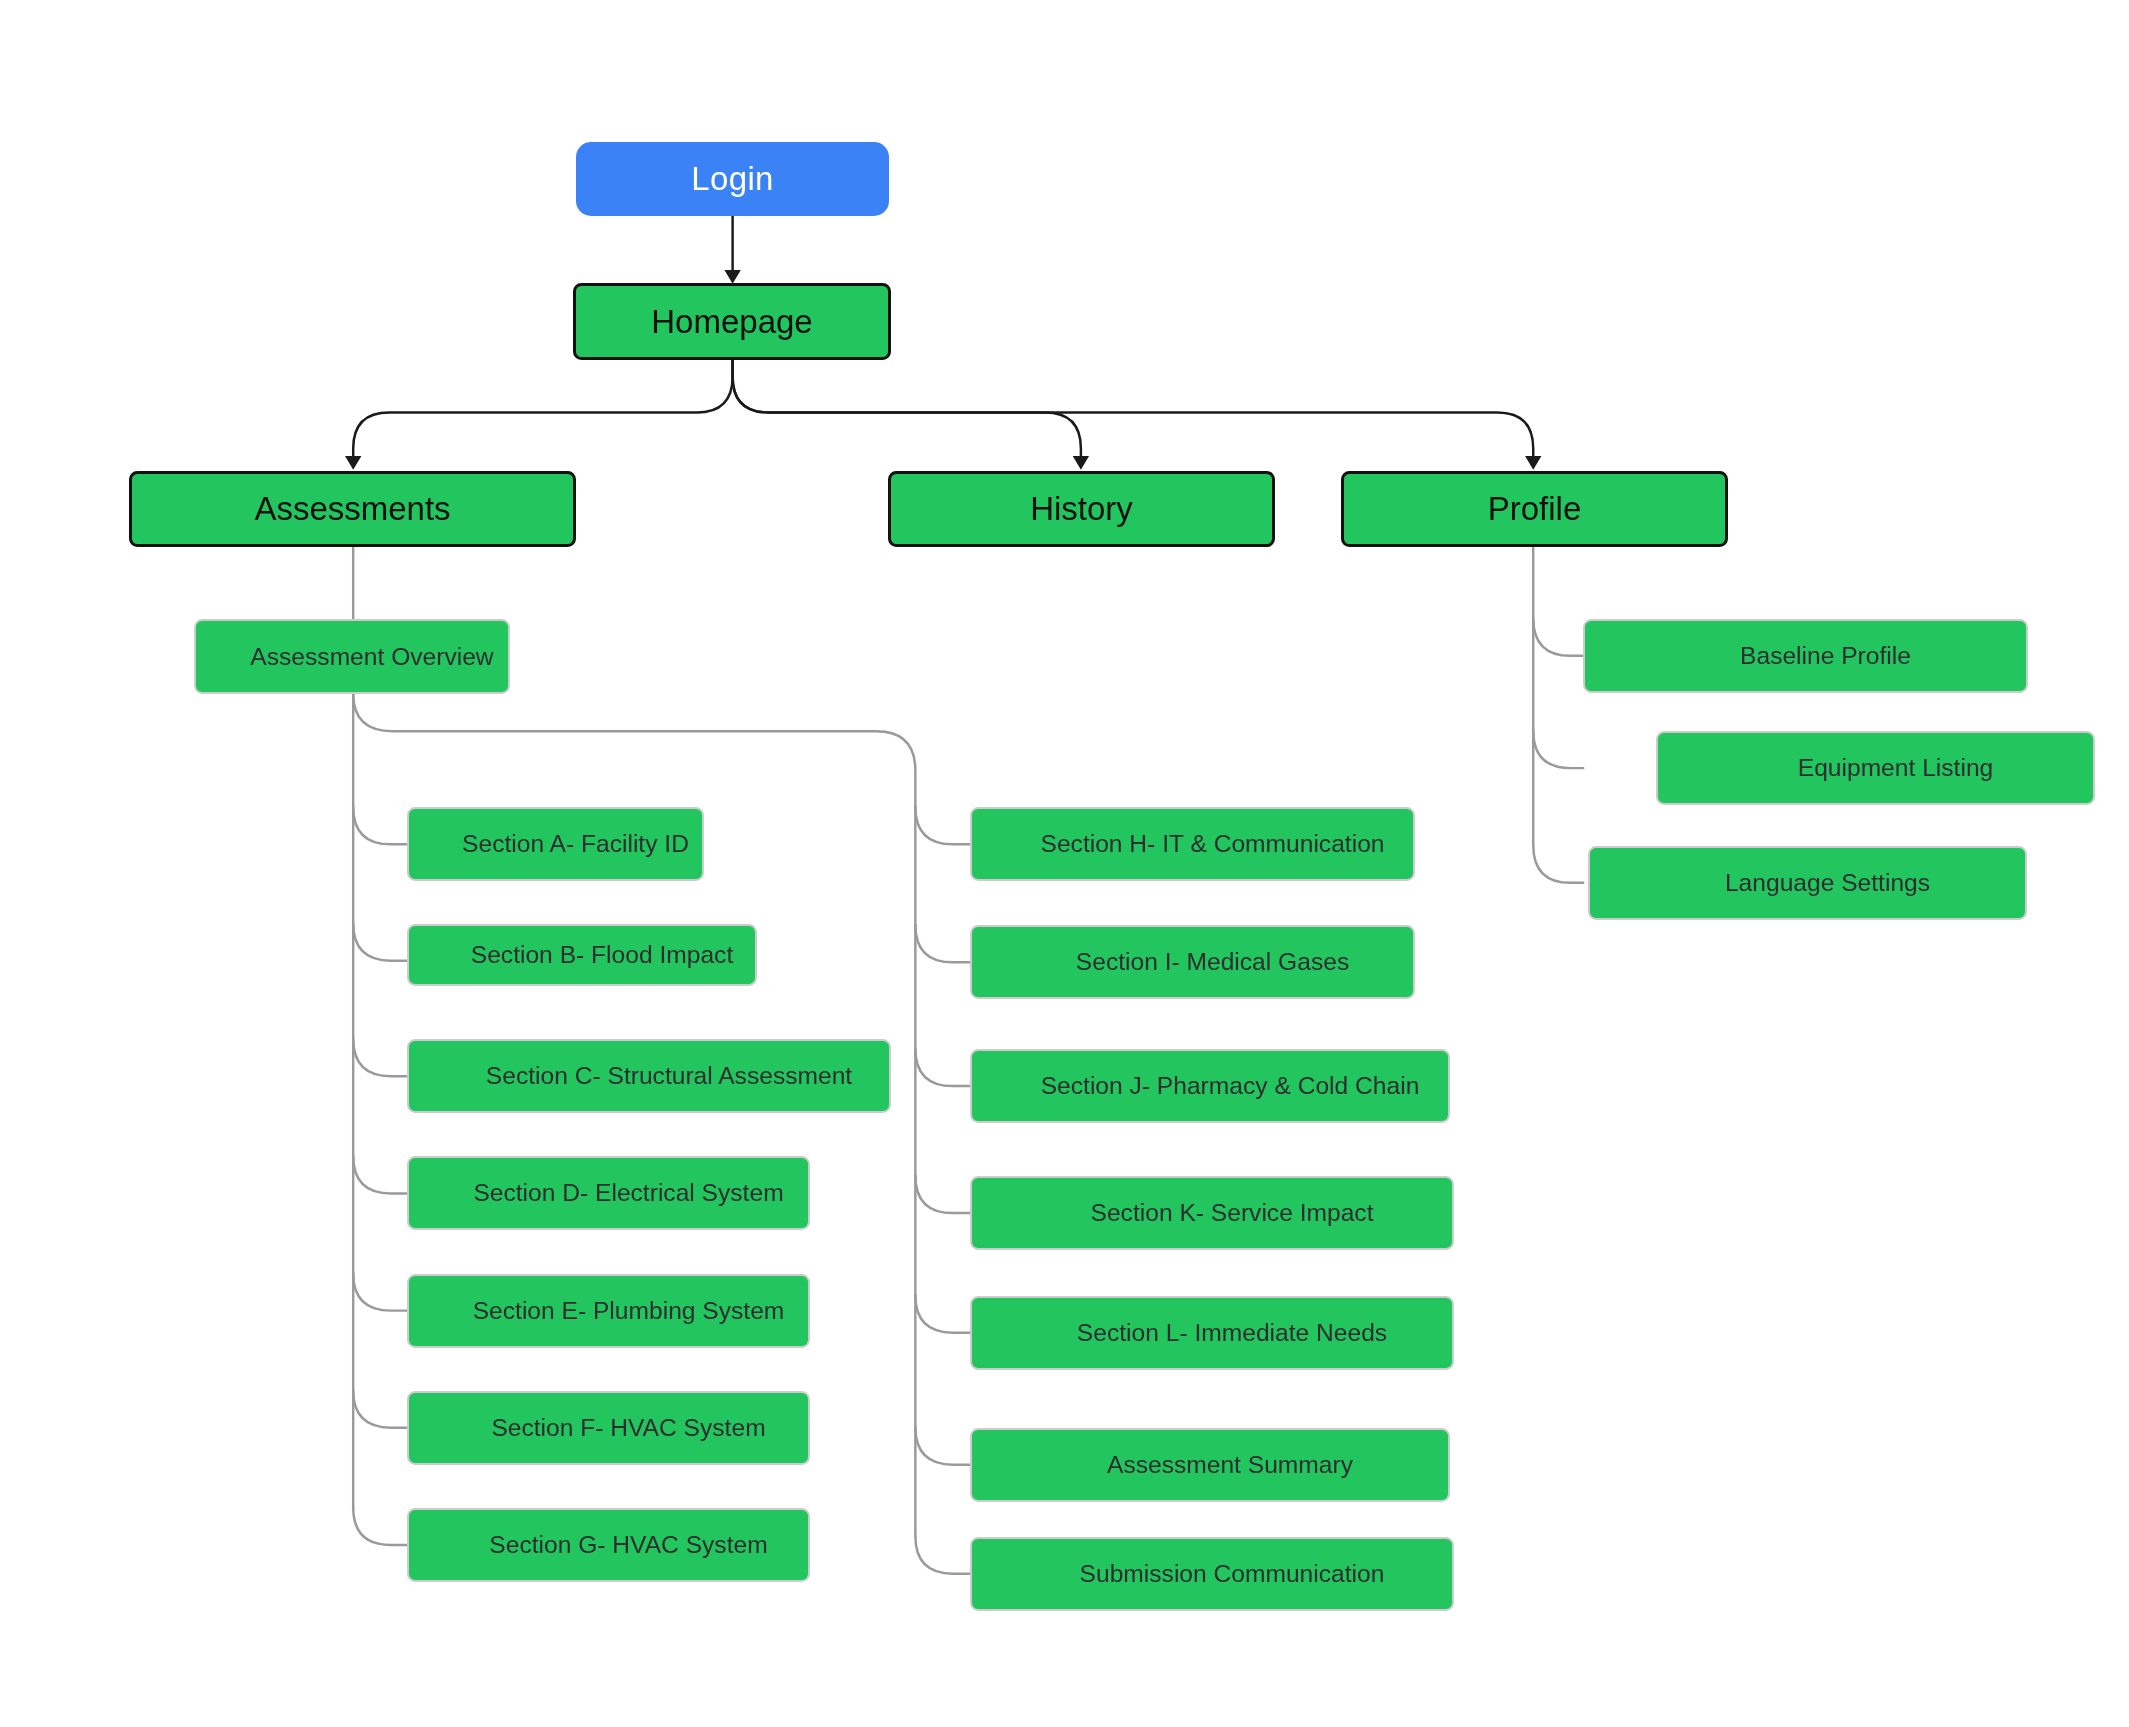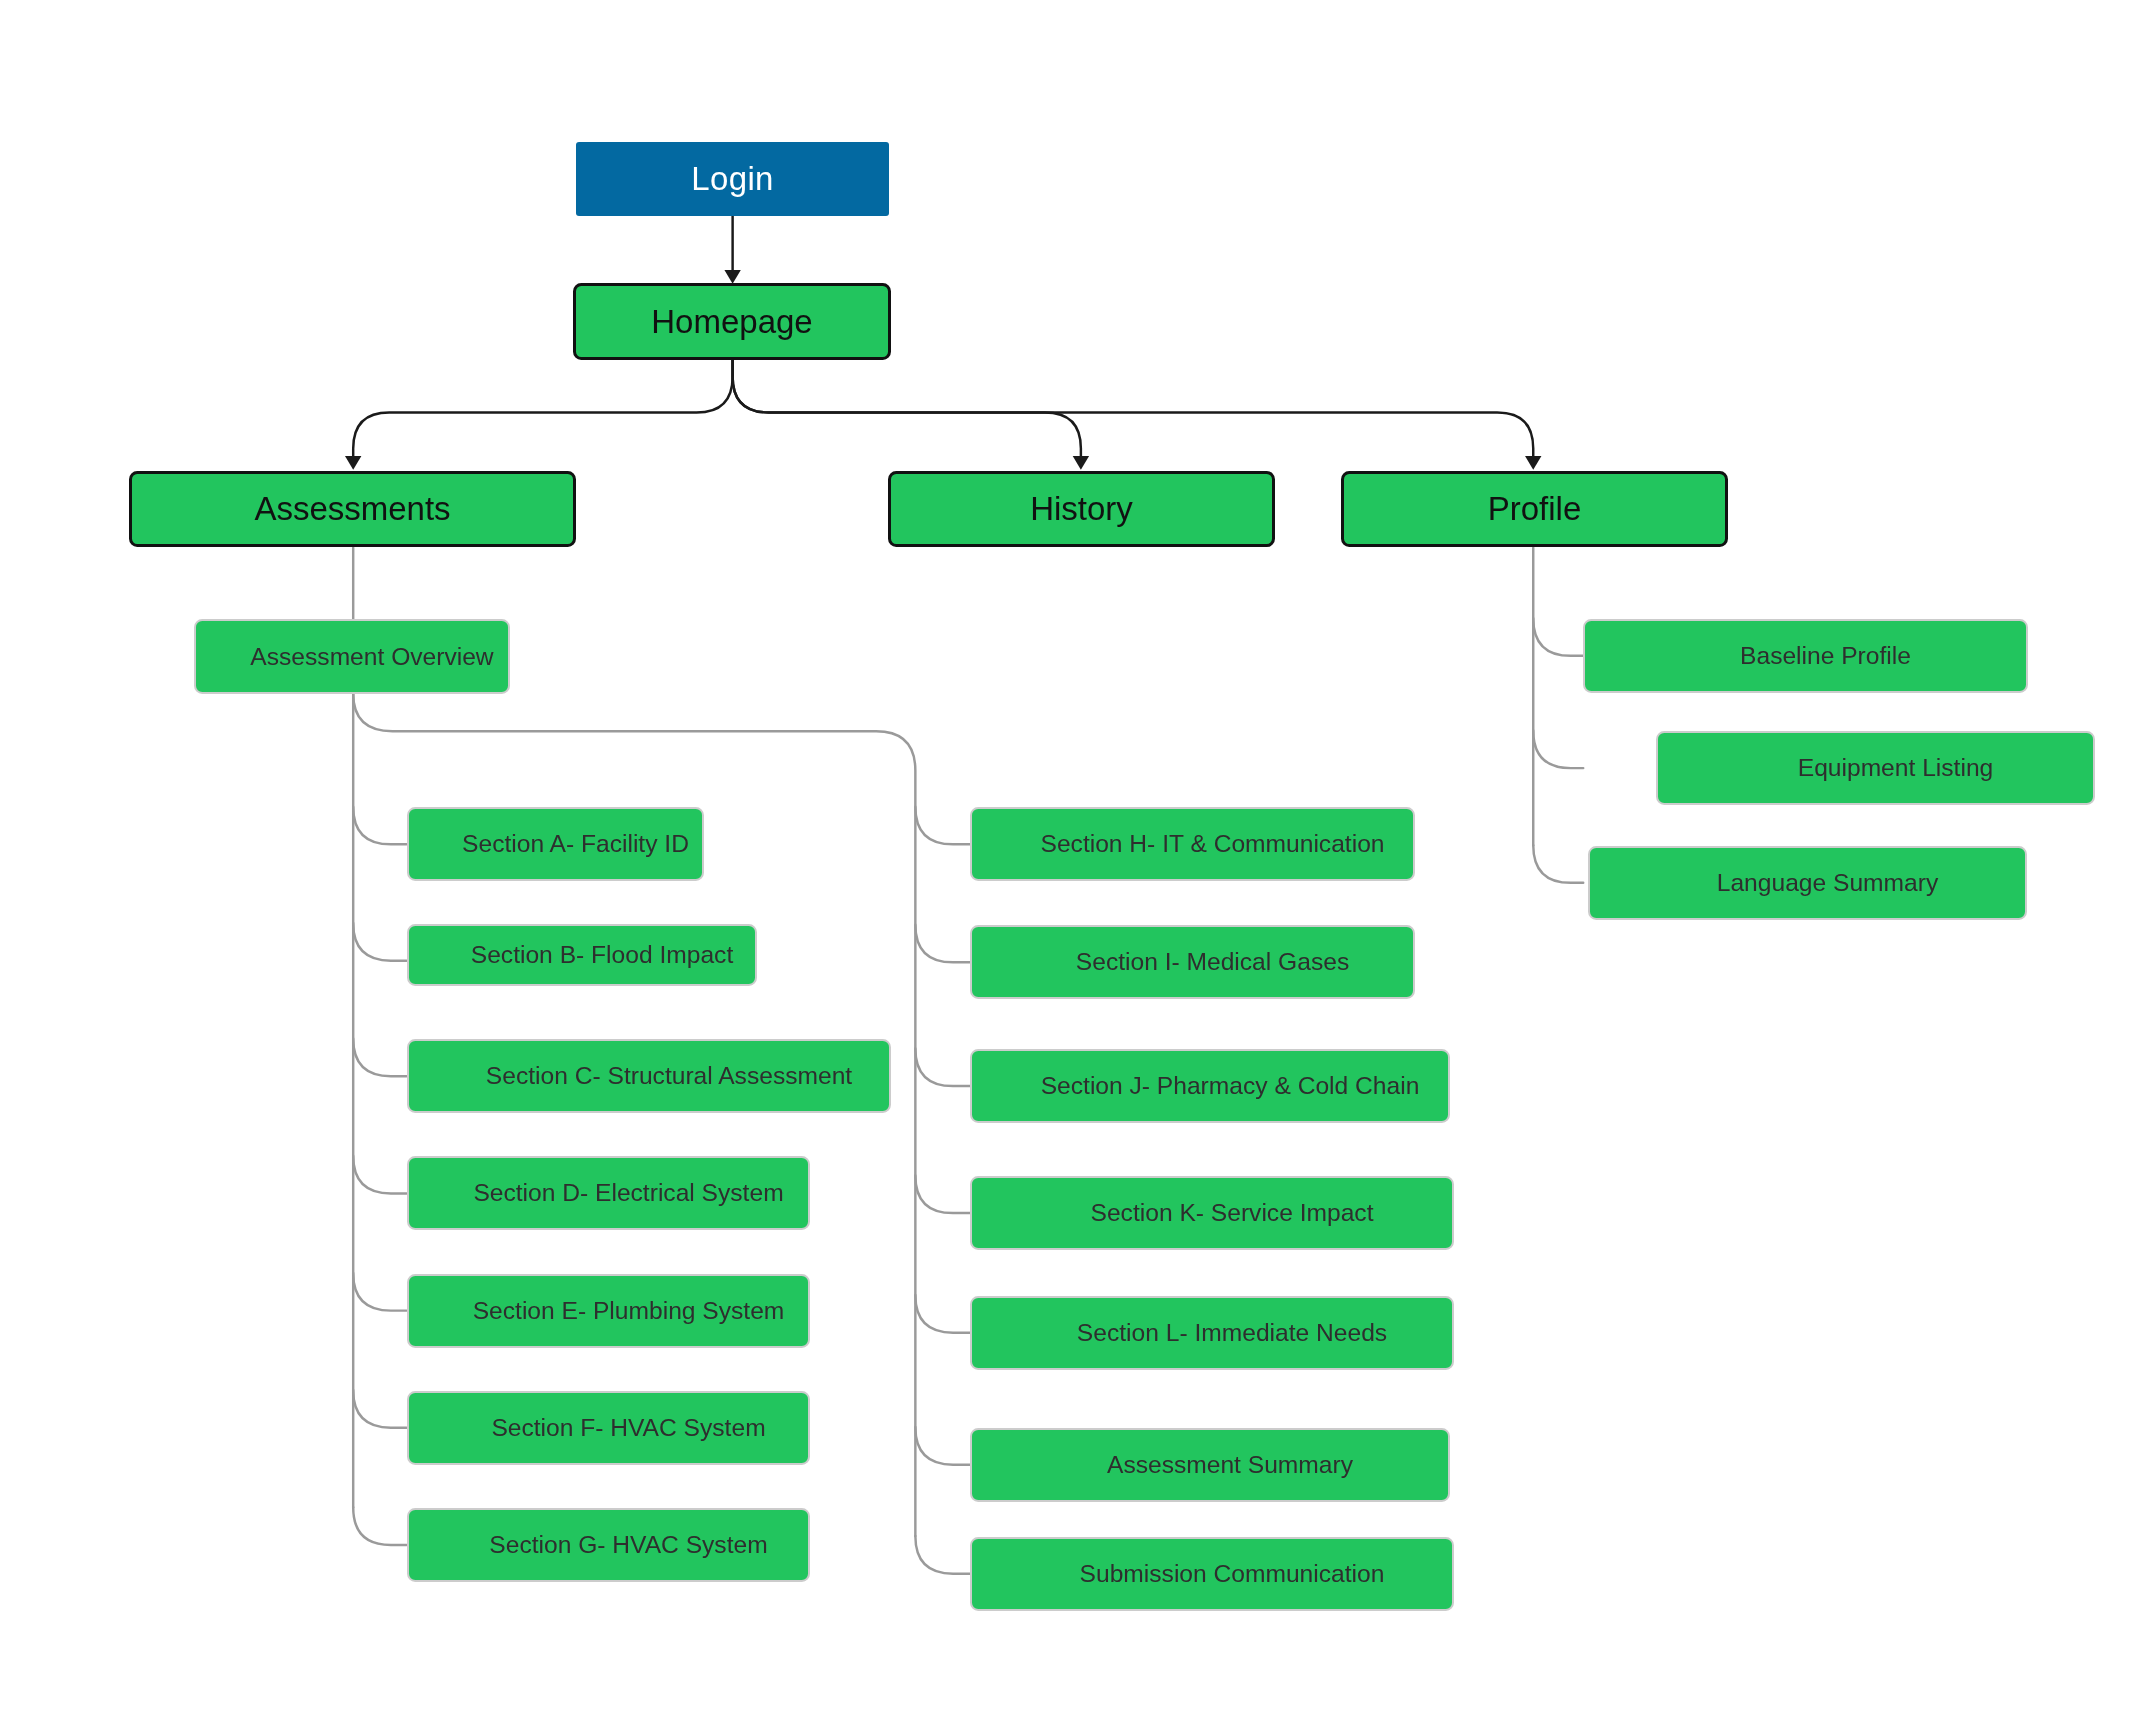--- a/index.html
+++ b/index.html
@@ -21,23 +21,23 @@
   .node {
     position: absolute;
     display: flex;
     align-items: center;
     justify-content: center;
     text-align: center;
     background: #22c55e;
     white-space: nowrap;
   }
   .node-primary {
-    background: #0369a1;
+    background: #3b82f6;
     color: #ffffff;
-    border-radius: 3px;
+    border-radius: 15px;
     font-size: 33px;
     font-weight: 500;
     letter-spacing: 0.4px;
   }
   .node-outline {
     border: 3.3px solid #111111;
     border-radius: 8.2px;
     font-size: 33px;
     font-weight: 500;
     color: #111111;
@@ -119,16 +119,16 @@
   <div class="node node-child" style="left:407px;top:1508px;width:403px;height:74px">Section G- HVAC System</div>
   <div class="node node-child" style="left:970px;top:925px;width:445px;height:74px">Section I- Medical Gases</div>
   <div class="node node-child" style="left:970px;top:1049px;width:480px;height:74px">Section J- Pharmacy &amp; Cold Chain</div>
   <div class="node node-child" style="left:970px;top:1176px;width:484px;height:74px">Section K- Service Impact</div>
   <div class="node node-child" style="left:970px;top:1296px;width:484px;height:74px">Section L- Immediate Needs</div>
   <div class="node node-child" style="left:970px;top:1428px;width:480px;height:74px">Assessment Summary</div>
   <div class="node node-child" style="left:970px;top:1537px;width:484px;height:74px">Submission Communication</div>
 
   <div class="node node-child" style="left:1583px;top:619px;width:445px;height:74px">Baseline Profile</div>
   <div class="node node-child" style="left:1656px;top:731px;width:439px;height:74px">Equipment Listing</div>
-  <div class="node node-child" style="left:1588px;top:846px;width:439px;height:74px">Language Summary</div>
+  <div class="node node-child" style="left:1588px;top:846px;width:439px;height:74px">Language Settings</div>
 
 </div>
 
 
 </body></html>

